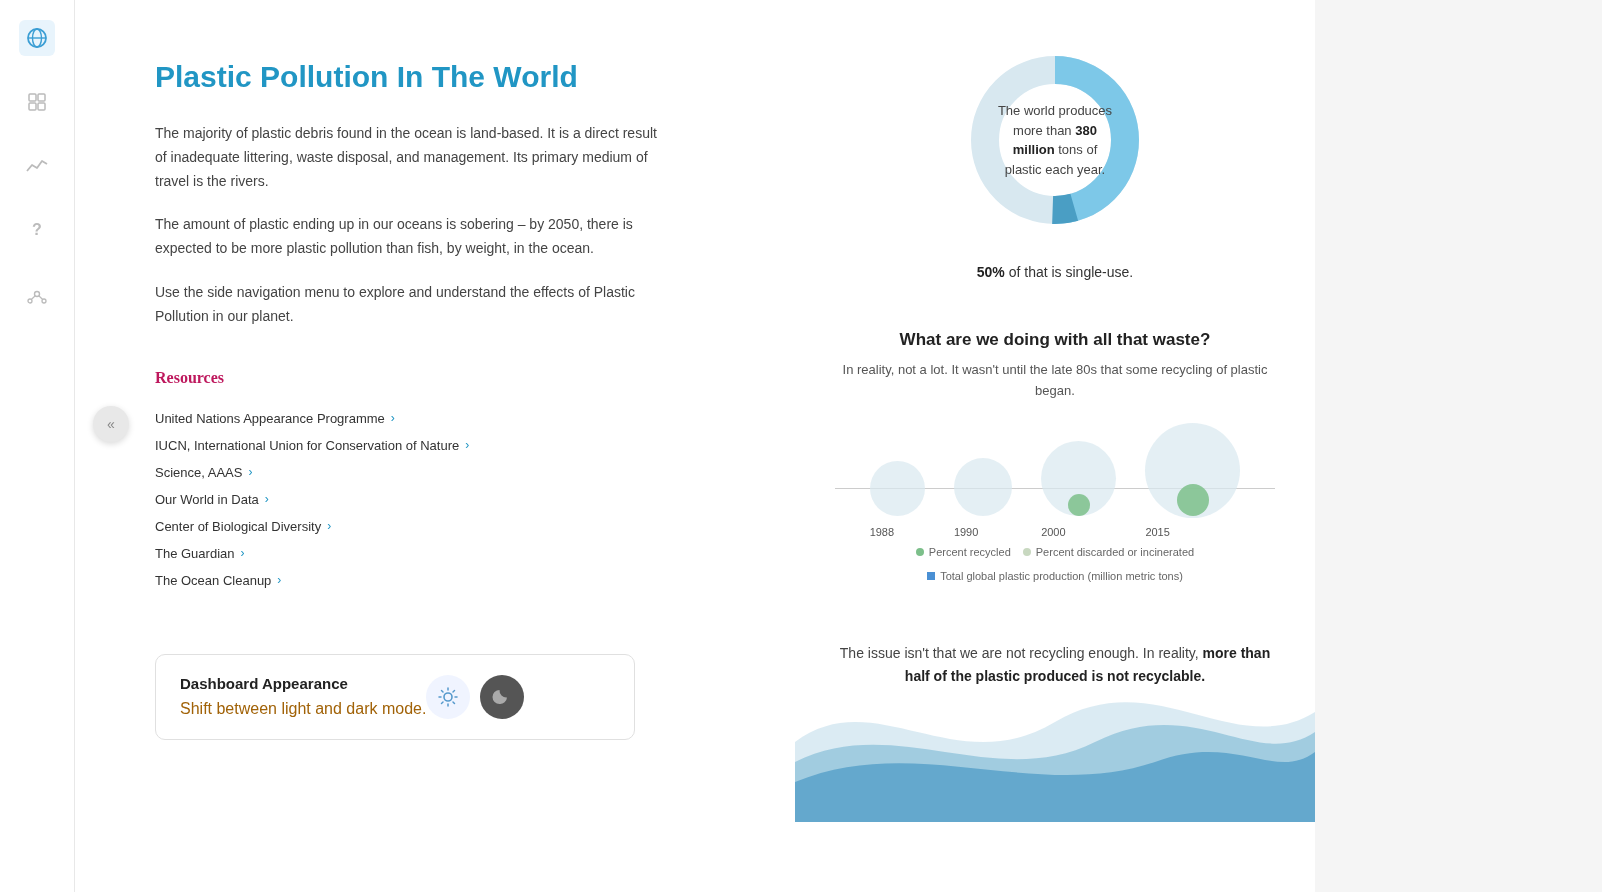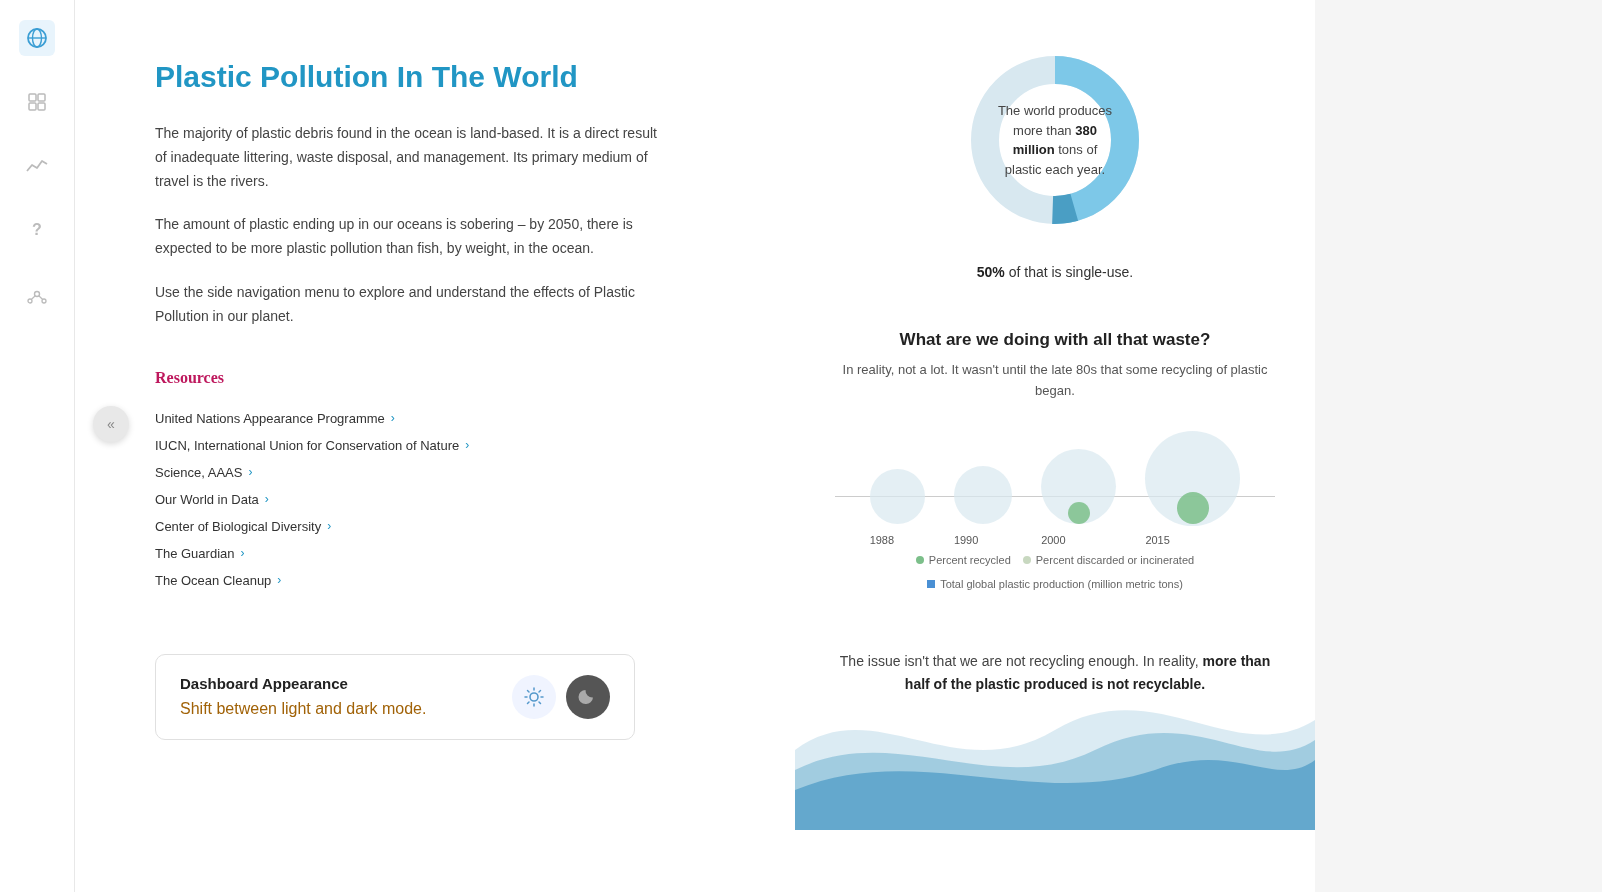--- a/index.html
+++ b/index.html
@@ -110,21 +110,20 @@
     }
 
     
     .appearance-card {
       margin-top: 60px;
       border: 1px solid #e0e0e0;
       border-radius: 10px;
       padding: 20px 24px;
       display: flex;
       align-items: center;
-      justify-content: space-between;
       max-width: 480px;
       background: #fff;
     }
     .appearance-card-text .card-title {
       font-size: 15px;
       font-weight: 700;
       color: #222;
     }
     .appearance-card-text .card-subtitle {
       font-size: 16px;
@@ -217,21 +216,21 @@
     .waste-title {
       font-size: 17px;
       font-weight: 700;
       color: #222;
       margin-bottom: 10px;
     }
     .waste-subtitle {
       font-size: 13px;
       color: #555;
       line-height: 1.6;
-      margin-bottom: 24px;
+      margin-bottom: 16px;
     }
 
     
     .timeline-chart {
       position: relative;
       width: 100%;
       height: 120px;
       margin-bottom: 8px;
     }
     .timeline-line {

